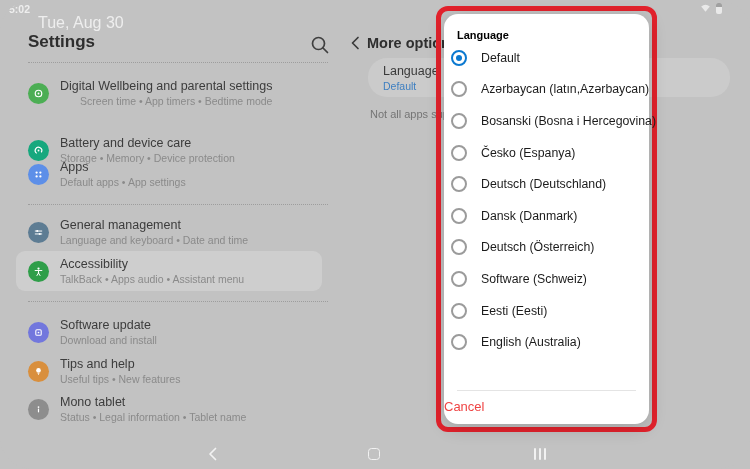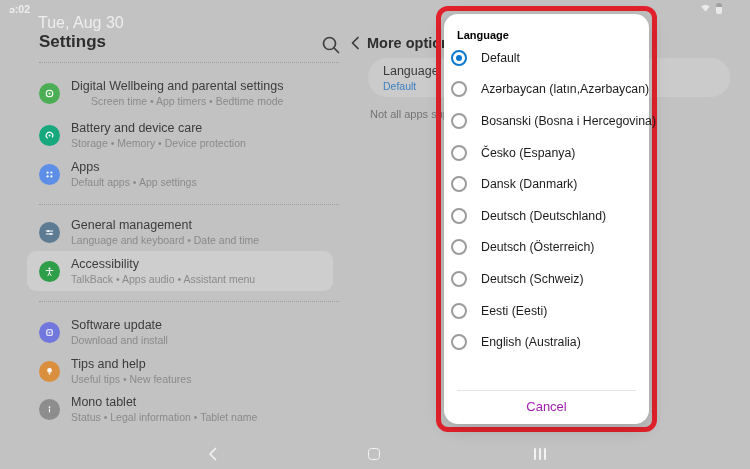--- a/index.html
+++ b/index.html
@@ -9,21 +9,21 @@
 
   
   .statusbar { position:absolute; top:0; left:0; right:0; height:18px; }
   .st-time { position:absolute; left:9px; top:3px; font-size:10.5px; font-weight:bold; color:#eeeeee; }
   .st-date { position:absolute; left:38px; top:14px; font-size:16px; color:#eeeeee; }
   .st-icons { position:absolute; right:28px; top:3px; display:flex; gap:5px; align-items:center; opacity:.85; }
   .batt { width:6px; height:11px; border-radius:2px; background:#f0f0f0; position:relative; }
   .batt::after { content:''; position:absolute; left:0; right:0; top:0; height:4px; background:#9a9a9a; border-radius:2px 2px 0 0; }
 
   
-  .lpanel { position:absolute; left:0; top:18px; width:345px; bottom:0;margin-left:11px; }
+  .lpanel { position:absolute; left:0; top:18px; width:345px; bottom:0; }
   .settings-title { position:absolute; left:28px; top:14px; font-size:17px; font-weight:bold; color:#2e2e2e; }
   .search-btn { position:absolute; left:308px; top:15px; width:24px; height:24px; cursor:pointer; }
   .sdivider { position:absolute; left:28px; width:300px; border-top:1px dotted #9d9d9d; }
   .srow { position:absolute; left:28px; width:300px; height:34px; display:flex; align-items:center; gap:11px; cursor:pointer; }
   .srow.hl { left:16px; width:306px; height:40px; background:#cecece; border-radius:9px; padding-left:12px; }
   .sicon { flex:none; width:21px; height:21px; border-radius:50%; display:flex; align-items:center; justify-content:center; }
   .sicon svg { width:13px; height:13px; display:block; }
   .stxt .t { font-size:12.5px; color:#3c3c3c; line-height:14px; }
   .stxt .s { font-size:10.5px; color:#8a8a8a; line-height:12px; margin-top:2px; white-space:nowrap;text-align:right; }
 
@@ -40,21 +40,21 @@
   .redbox { position:absolute; left:436px; top:6px; width:221px; height:426px; border:5px solid #e3222c; border-radius:12px; z-index:5; }
   .dialog { position:absolute; left:444px; top:14px; width:205px; height:410px; background:#ffffff; border-radius:14px; z-index:6; box-shadow:0 4px 18px rgba(0,0,0,.18); }
   .dlg-title { position:absolute; left:13px; top:15px; font-size:11px; font-weight:bold; color:#000; }
   .opts { position:absolute; left:0; right:0; top:28px; }
   .opt { height:31.6px; display:flex; align-items:center; gap:14px; padding-left:7px; cursor:pointer; }
   .radio { flex:none; width:16px; height:16px; border:2px solid #9b9b9b; border-radius:50%; position:relative; }
   .radio.on { border-color:#0b79d0; }
   .radio.on::after { content:''; position:absolute; inset:3px; background:#0b79d0; border-radius:50%; }
   .olabel { font-size:12.3px; color:#1c1c1c; white-space:nowrap; }
   .dlg-div { position:absolute; left:13px; right:13px; top:376px; border-top:1px solid #e4e4e4; }
-  .dlg-cancel { position:absolute; left:0; right:0; bottom:0; height:33px; line-height:31px; text-align:center; font-size:13px; font-weight:500; color:#a21caf; cursor:pointer; border-radius:0 0 14px 14px; }
+  .dlg-cancel { position:absolute; left:0; right:0; bottom:0; height:33px; line-height:31px; text-align:left; font-size:13px; font-weight:500; color:#ef4444; cursor:pointer; border-radius:0 0 14px 14px; }
 
   
   .nav { position:absolute; left:0; right:0; bottom:0; height:29px; }
   .nav-home { position:absolute; left:368px; top:8px; width:12px; height:12px; border:1.6px solid #f2f2f2; border-radius:3.5px; cursor:pointer; }
   .nav-recents { position:absolute; left:534px; top:8px; display:flex; gap:3px; cursor:pointer; }
   .nav-recents i { width:2px; height:12px; background:#f2f2f2; border-radius:1px; }
   .nav-back { position:absolute; left:206px; top:6px; width:14px; height:16px; cursor:pointer; }
 </style>
 </head>
 <body>
@@ -91,21 +91,21 @@
             <circle cx="12" cy="12" r="6" fill="none" stroke="#fff" stroke-width="2.2"></circle>
             <circle cx="12" cy="12" r="1.7" fill="#fff"></circle>
           </svg>
       </span>
       <span class="stxt">
         <div class="t">Digital Wellbeing and parental settings</div>
         <div class="s">Screen time • App timers • Bedtime mode</div>
       </span>
     </div>
 
-    <div class="srow" style="top:100px">
+    <div class="srow" style="top:115px">
       <span class="sicon" style="background-color: rgb(23, 168, 126);">
         <svg viewBox="0 0 24 24">
             <circle cx="12" cy="12" r="6" fill="none" stroke="#fff" stroke-width="2.2" stroke-dasharray="28 9" transform="rotate(120 12 12)"></circle>
             <circle cx="12" cy="12" r="1.7" fill="#fff"></circle>
           </svg>
       </span>
       <span class="stxt">
         <div class="t">Battery and device care</div>
         <div class="s">Storage • Memory • Device protection</div>
       </span>
@@ -224,33 +224,33 @@
       <div class="opt">
         <span class="radio"></span>
         <span class="olabel">Bosanski (Bosna i Hercegovina)</span>
       </div>
       <div class="opt">
         <span class="radio"></span>
         <span class="olabel">Česko (Espanya)</span>
       </div>
       <div class="opt">
         <span class="radio"></span>
+        <span class="olabel">Deutsch (Deutschland)</span>
+      </div>
+      <div class="opt">
+        <span class="radio"></span>
         <span class="olabel">Dansk (Danmark)</span>
       </div>
       <div class="opt">
         <span class="radio"></span>
-        <span class="olabel">Deutsch (Deutschland)</span>
-      </div>
-      <div class="opt">
-        <span class="radio"></span>
         <span class="olabel">Deutsch (Österreich)</span>
       </div>
       <div class="opt">
         <span class="radio"></span>
-        <span class="olabel">Deutsch (Schweiz)</span>
+        <span class="olabel">Software (Schweiz)</span>
       </div>
       <div class="opt">
         <span class="radio"></span>
         <span class="olabel">Eesti (Eesti)</span>
       </div>
       <div class="opt">
         <span class="radio"></span>
         <span class="olabel">English (Australia)</span>
       </div>
     </div>

